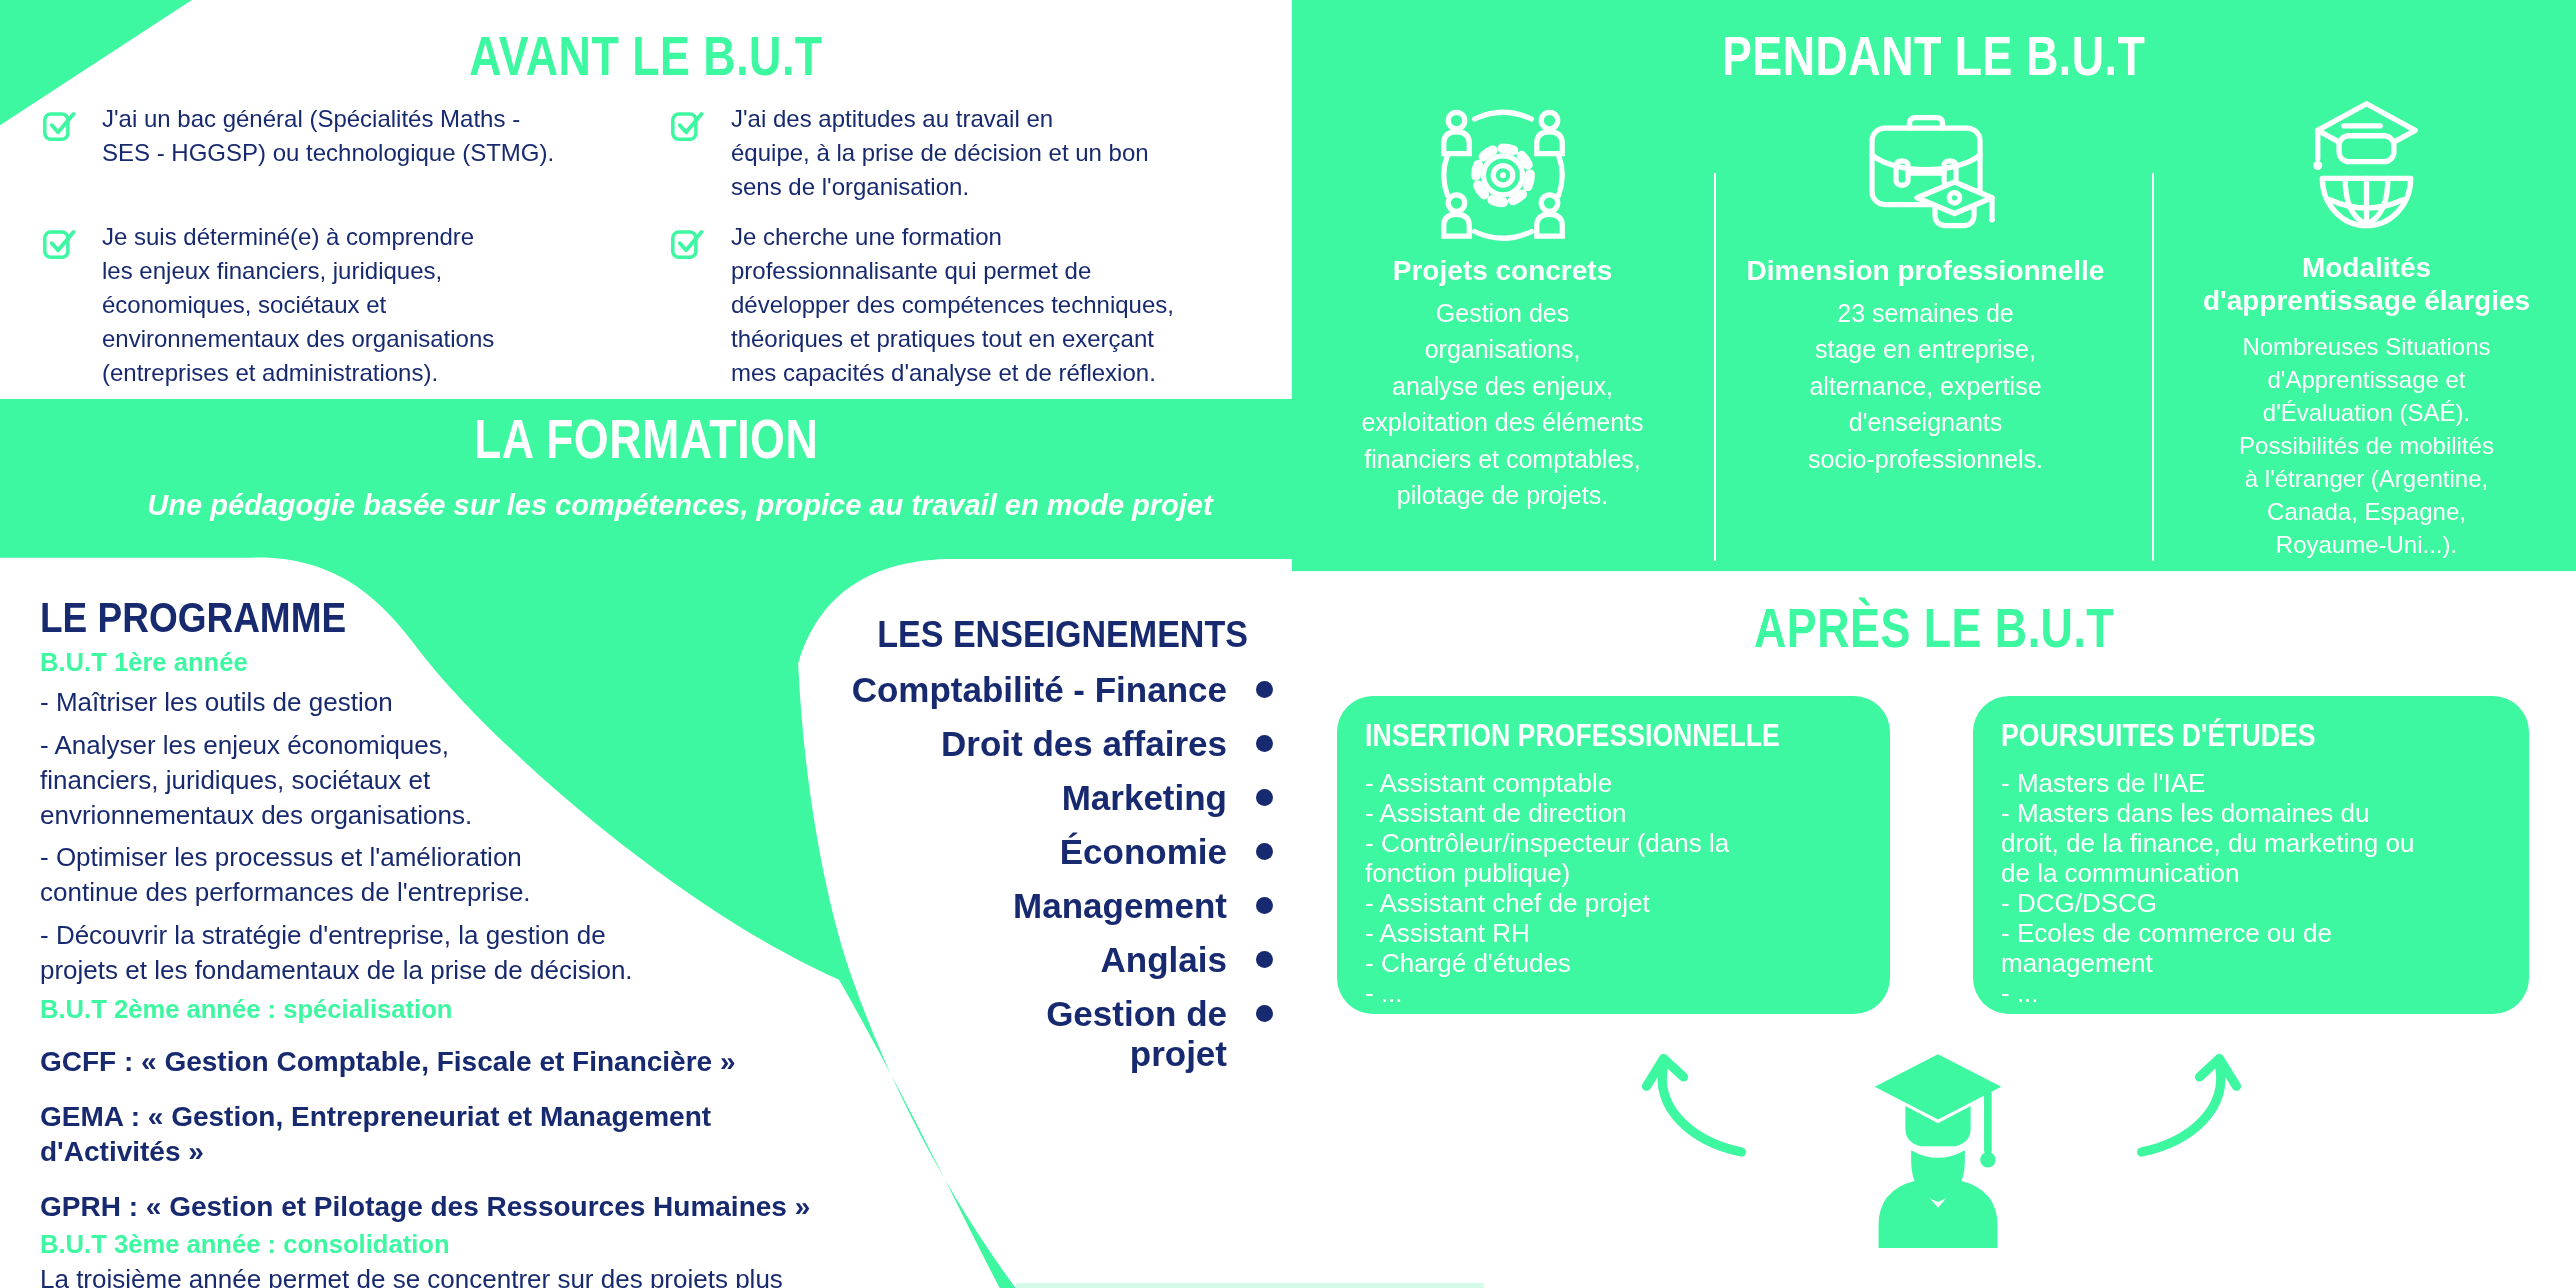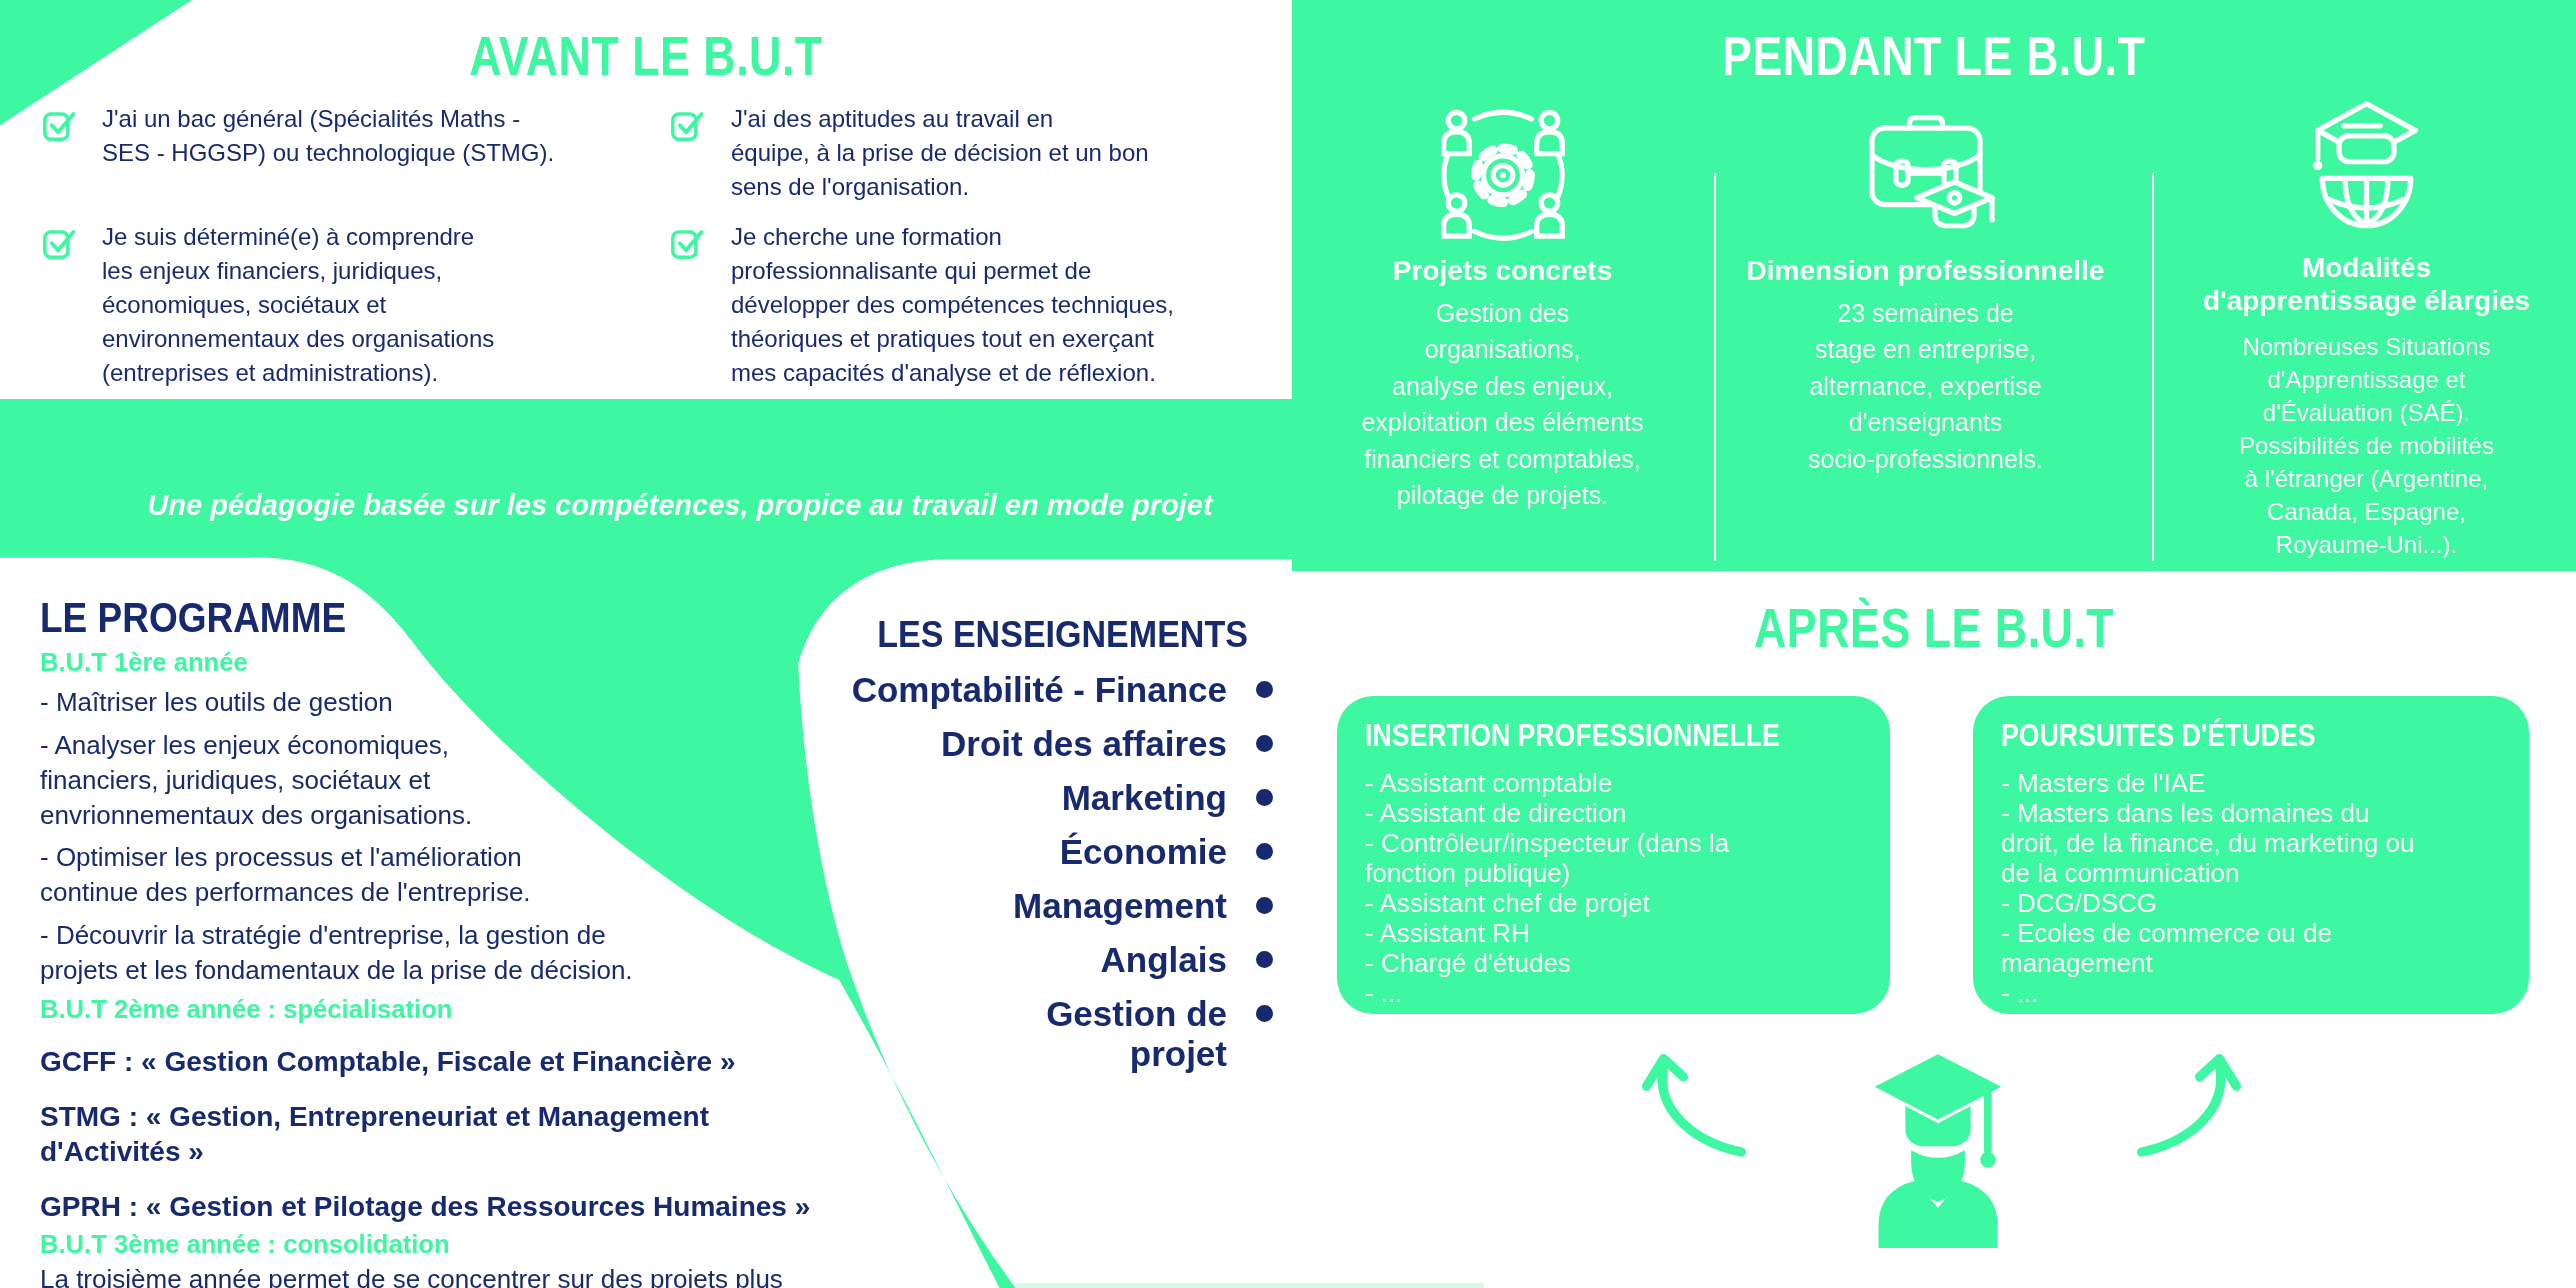--- a/index.html
+++ b/index.html
@@ -133,20 +133,21 @@
   <svg class="abs chk av-i4-ic" viewBox="0 0 100 100">
       <rect x="8" y="20" width="66" height="72" rx="17" fill="none" stroke="#3EF7A1" stroke-width="10"></rect>
       <path d="M28 52 L46 72 L90 20" fill="none" stroke="#3EF7A1" stroke-width="11" stroke-linecap="round" stroke-linejoin="round"></path>
     </svg>
   <div class="abs av-text pre av-i4-t">Je cherche une formation
 professionnalisante qui permet de
 développer des compétences techniques,
 théoriques et pratiques tout en exerçant
 mes capacités d'analyse et de réflexion.</div>
 
+  <div class="abs big-title t-white formation-title"><span class="cond">LA FORMATION</span></div>
   <div class="abs formation-sub">Une pédagogie basée sur les compétences, propice au travail en mode projet</div>
 
   <div class="abs big-title t-white pendant-title"><span class="cond">PENDANT LE B.U.T</span></div>
 
   <div class="pcol pc1">
     <div class="icon-wrap">
       <svg width="160" height="150" viewBox="0 0 200 200" fill="none" stroke="#fff" stroke-width="7" stroke-linecap="round">
         <defs>
             <g id="prs">
               <circle cx="0" cy="-24" r="11"></circle>
@@ -235,21 +236,21 @@
     <div class="pg-item pre">- Maîtriser les outils de gestion</div>
     <div class="pg-item pre">- Analyser les enjeux économiques,
 financiers, juridiques, sociétaux et
 envrionnementaux des organisations.</div>
     <div class="pg-item pre">- Optimiser les processus et l'amélioration
 continue des performances de l'entreprise.</div>
     <div class="pg-item pre">- Découvrir la stratégie d'entreprise, la gestion de
 projets et les fondamentaux de la prise de décision.</div>
     <div class="pg-green">B.U.T 2ème année : spécialisation</div>
     <div class="pg-spec pre">GCFF : « Gestion Comptable, Fiscale et Financière »</div>
-    <div class="pg-spec pre">STMG : « Gestion, Entrepreneuriat et Management
+    <div class="pg-spec pre">GEMA : « Gestion, Entrepreneuriat et Management
 d'Activités »</div>
     <div class="pg-spec pre">GPRH : « Gestion et Pilotage des Ressources Humaines »</div>
     <div class="pg-green">B.U.T 3ème année : consolidation</div>
     <div class="pg-para pre">La troisième année permet de se concentrer sur des projets plus
 complexes et de renforcer les compétences dans le parcours choisi.</div>
   </div>
 
   <div class="abs ens-title"><span class="condR">LES ENSEIGNEMENTS</span></div>
   <div class="abs big-title t-green apres-title"><span class="cond">APRÈS LE B.U.T</span></div>
 

